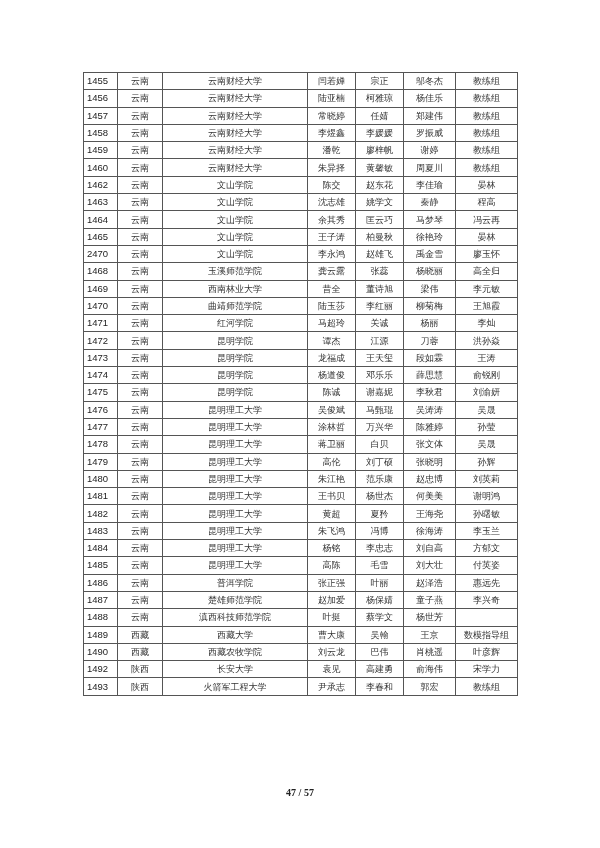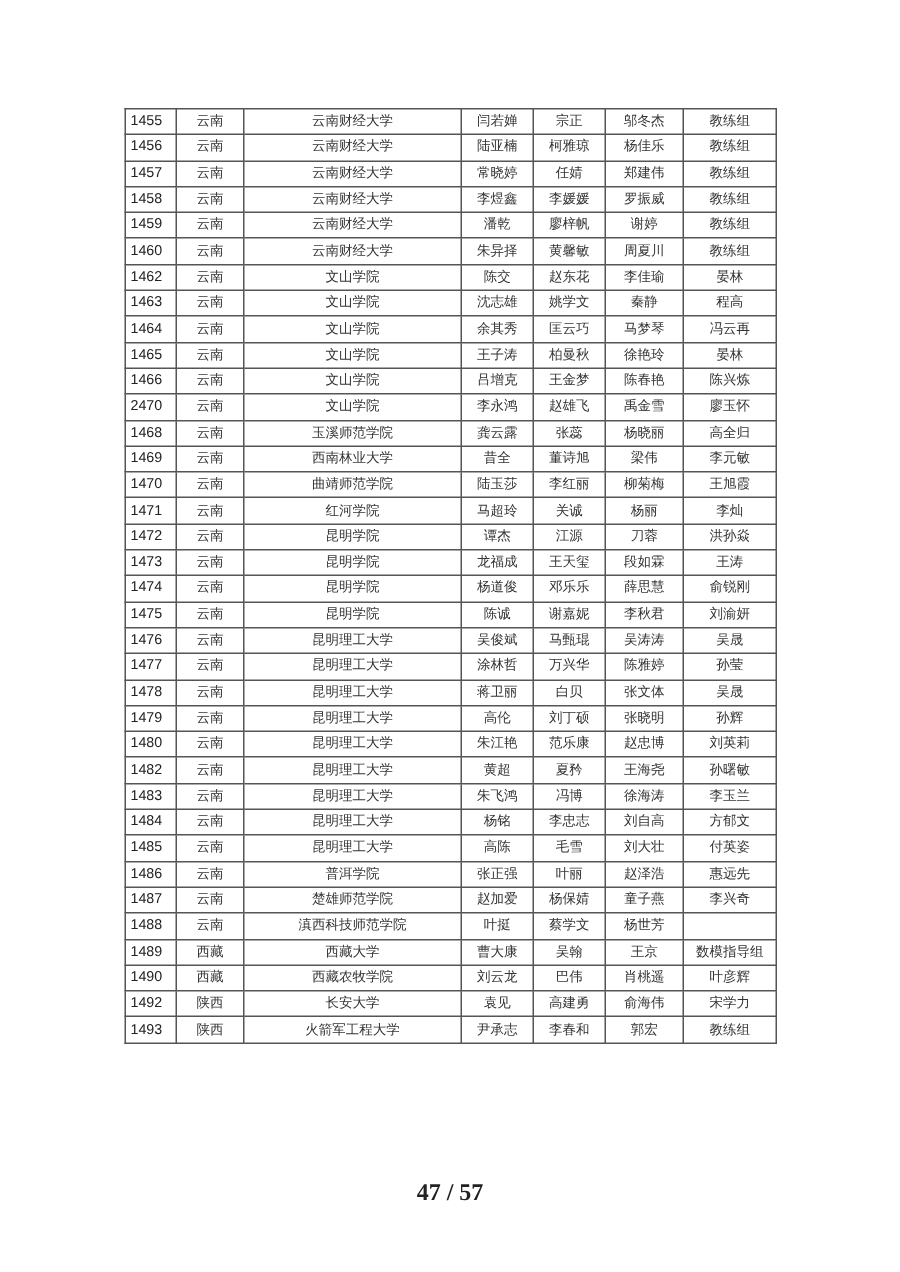--- a/index.html
+++ b/index.html
@@ -5,21 +5,21 @@
   html, body { margin:0; padding:0; }
   body { width:600px; height:848px; background:#ffffff; position:relative; overflow:hidden;
          font-family: "DejaVu Sans", sans-serif; color:#222; }
   .page { position:absolute; left:0; top:0; width:600px; height:848px; }
   table.roster { position:absolute; left:83px; top:72px; width:434px; border-collapse:collapse;
                  table-layout:fixed; border:1.5px solid #333; }
   table.roster td { border:1px solid #555; height:16.3px; padding:0; font-size:9px; line-height:16px;
                     text-align:center; white-space:nowrap; overflow:hidden; color:#333; }
   table.roster td.num { text-align:left; padding-left:3px; font-family:"Liberation Sans", sans-serif; font-size:9.5px; color:#222; }
   .footer { position:absolute; left:0; width:600px; top:787px; text-align:center;
-            font-family:"Liberation Serif", serif; font-weight:bold; font-size:16px; color:#222; }
+            font-family:"Liberation Serif", serif; font-weight:bold; font-size:10px; color:#222; }
 </style>
 </head>
 <body>
 
 <div class="page">
   <table class="roster">
     <colgroup>
       <col style="width:34px">
       <col style="width:45px">
       <col style="width:145px">
@@ -113,29 +113,20 @@
         <tr>
           <td class="num">1465</td>
           <td>云南</td>
           <td>文山学院</td>
           <td>王子涛</td>
           <td>柏曼秋</td>
           <td>徐艳玲</td>
           <td>晏林</td>
         </tr>
         <tr>
-          <td class="num">1466</td>
-          <td>云南</td>
-          <td>文山学院</td>
-          <td>吕增克</td>
-          <td>王金梦</td>
-          <td>陈春艳</td>
-          <td>陈兴炼</td>
-        </tr>
-        <tr>
           <td class="num">2470</td>
           <td>云南</td>
           <td>文山学院</td>
           <td>李永鸿</td>
           <td>赵雄飞</td>
           <td>禹金雪</td>
           <td>廖玉怀</td>
         </tr>
         <tr>
           <td class="num">1468</td>
@@ -246,20 +237,29 @@
           <td>孙辉</td>
         </tr>
         <tr>
           <td class="num">1480</td>
           <td>云南</td>
           <td>昆明理工大学</td>
           <td>朱江艳</td>
           <td>范乐康</td>
           <td>赵忠博</td>
           <td>刘英莉</td>
+        </tr>
+        <tr>
+          <td class="num">1481</td>
+          <td>云南</td>
+          <td>昆明理工大学</td>
+          <td>王书贝</td>
+          <td>杨世杰</td>
+          <td>何美美</td>
+          <td>谢明鸿</td>
         </tr>
         <tr>
           <td class="num">1482</td>
           <td>云南</td>
           <td>昆明理工大学</td>
           <td>黄超</td>
           <td>夏矜</td>
           <td>王海尧</td>
           <td>孙曙敏</td>
         </tr>

